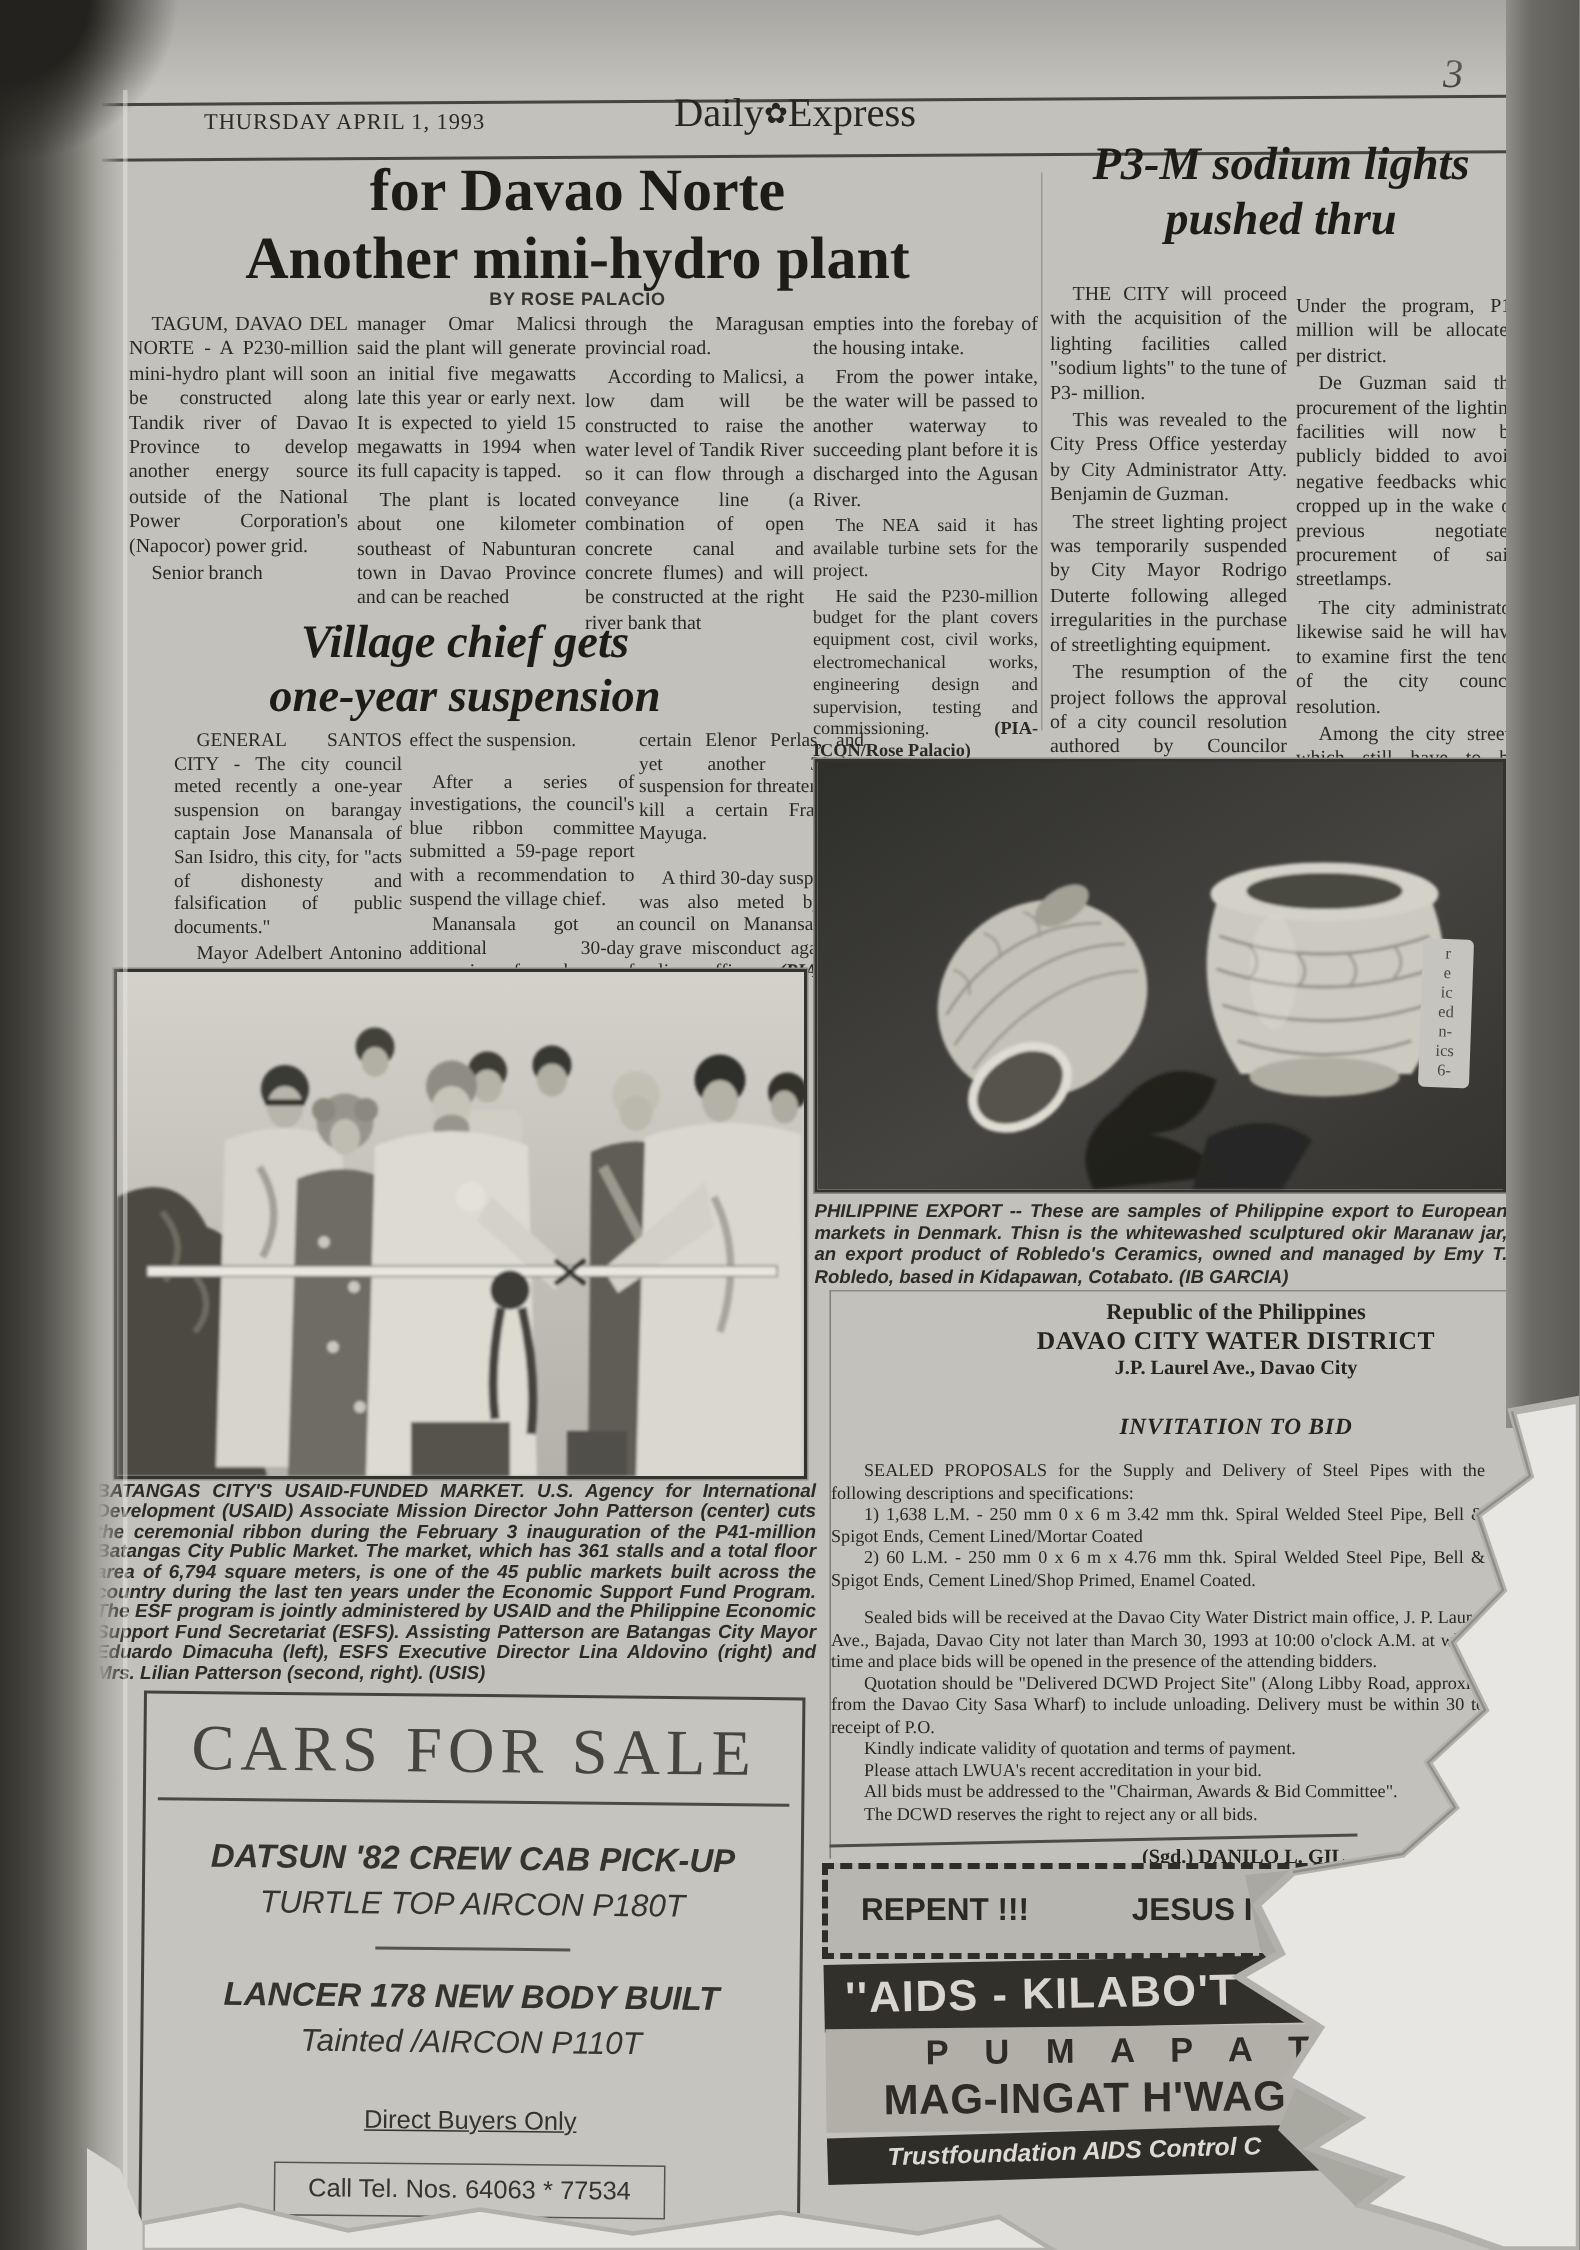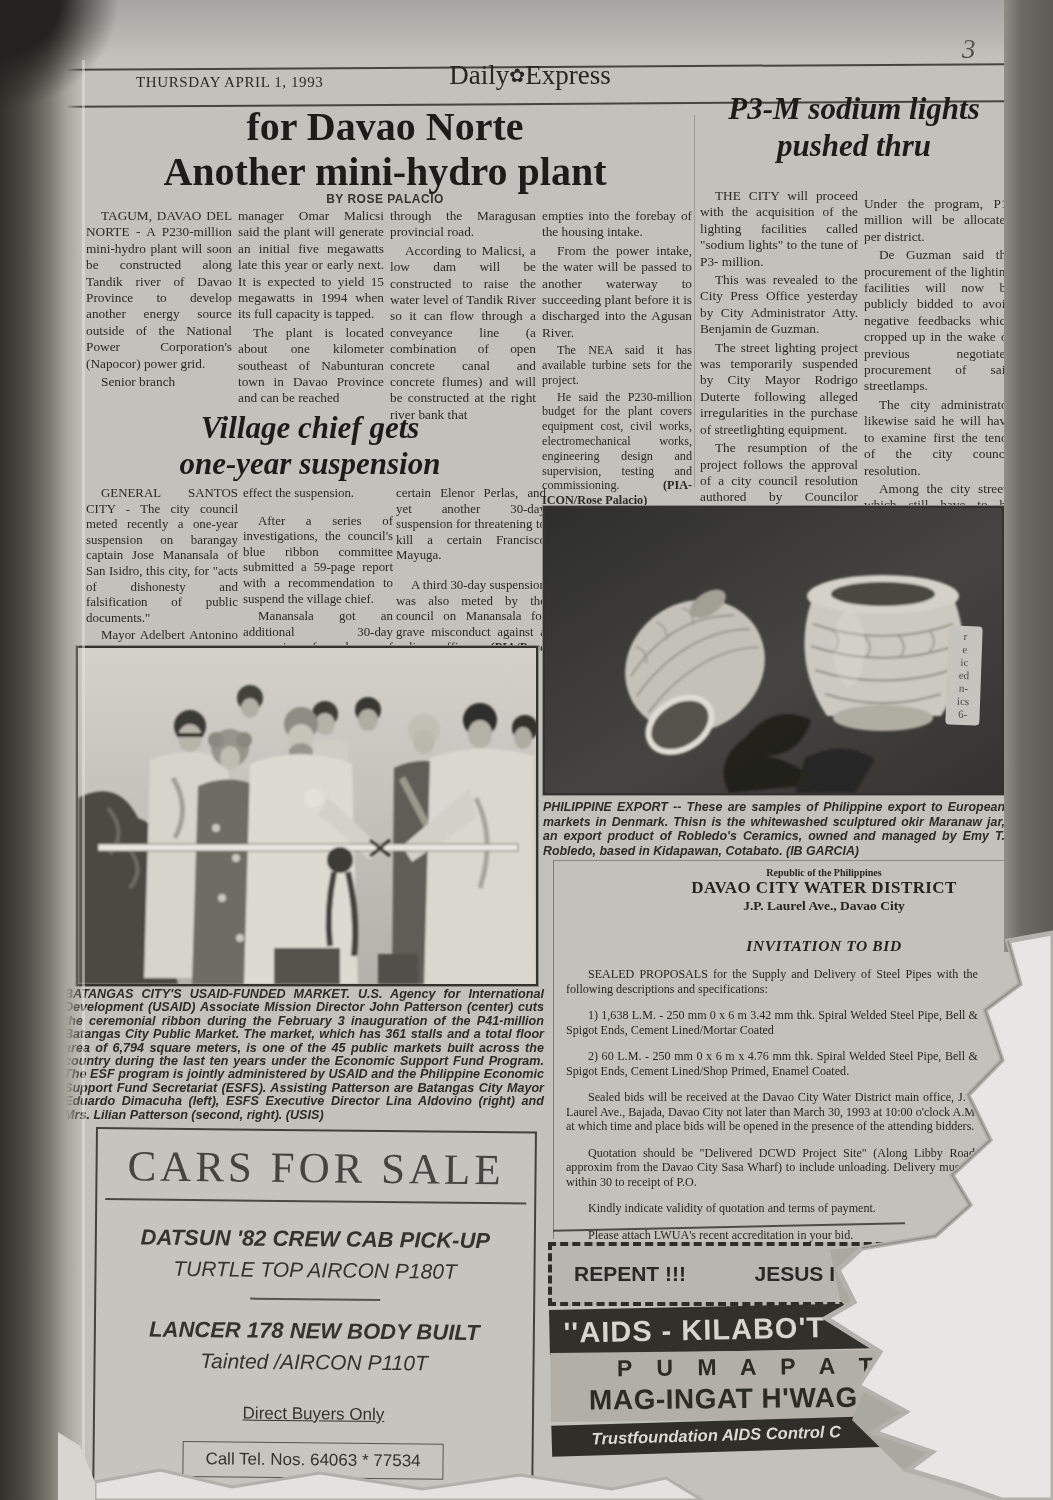--- a/index.html
+++ b/index.html
@@ -28,38 +28,38 @@
   #byline{left:90px;top:192px;width:590px;text-align:center;font-family:"Liberation Sans",sans-serif;
           font-size:12px;font-weight:bold;letter-spacing:.5px;color:#34332f;}
   #sodium-headline{left:698px;top:90px;width:312px;font-size:31px;line-height:37px;font-style:italic;text-align:center;}
   #village-headline{left:118px;top:410px;width:384px;font-size:31px;line-height:36px;font-style:italic;}
   
   .col{font-size:13.3px;line-height:16.4px;text-align:justify;color:#2a2925;}
   .col p{margin:0 0 2px 0;text-indent:15px;}
   .col p.ni{text-indent:0;}
   .col p.sm{font-size:12.2px;line-height:14.8px;}
   #vrule{left:694px;top:115px;width:1px;height:372px;background:#9b9993;}
-  .vcol{font-size:12.9px;line-height:15.6px;}
+  .vcol{font-size:12.9px;line-height:15.6px;padding-left:30px;}
   
   .photo-frame{border:2.5px solid #33322e;background:#b7b5ae;box-shadow:0 0 0 1px #8c8b84;}
   
   .caption{font-family:"Liberation Sans",sans-serif;font-weight:bold;font-style:italic;
            color:#2c2b27;text-align:justify;}
   #ceramics-caption{left:543px;top:800px;width:462px;font-size:12.4px;line-height:14.6px;}
   #usaid-caption{left:64px;top:988px;width:480px;font-size:12.6px;line-height:13.4px;}
   
   #bid{left:553px;top:860px;width:452px;height:372px;border-left:1px solid rgba(70,69,64,.55);
        border-top:1px solid rgba(70,69,64,.45);padding:6px 0 0 0;}
   #bid-head{margin-left:118px;width:304px;text-align:center;color:#25241f;}
-  #bid-head .l1{font-size:10px;font-weight:bold;}
+  #bid-head .l1{font-size:15px;font-weight:bold;}
   #bid-head .l2{font-size:17px;font-weight:bold;letter-spacing:.4px;}
   #bid-head .l3{font-size:13.5px;font-weight:bold;}
   #bid-title{margin-top:23px;font-size:15.5px;font-weight:bold;font-style:italic;letter-spacing:.6px;text-align:center;}
   #bid-body{margin-top:12px;width:436px;font-size:12.1px;line-height:14.5px;text-align:justify;color:#28271f;}
-  #bid-body p{margin:12px;text-indent:22px;}
+  #bid-body p{margin:0;text-indent:22px;}
   #bid-body p.gap{margin-top:11px;}
   #bid-sgd{margin-top:14px;margin-left:150px;width:250px;text-align:center;font-weight:bold;font-size:13.5px;color:#25241f;}
   #bid-rule{left:553px;top:1226px;width:352px;height:2px;background:#4c4b45;transform:rotate(-1.2deg);}
   
   #cars{left:96px;top:1127px;width:437px;height:372px;border:2.5px solid #434references:none;border:2.5px solid #43423d;
         transform:rotate(.6deg);transform-origin:top left;background:rgba(255,255,255,.05);
         font-family:"Liberation Sans",sans-serif;text-align:center;color:#34332e;}
   #cars-title{margin:6px 8px 0 8px;padding:6px 0 8px 0;border-bottom:2px solid #4a4944;
         font-family:"Liberation Serif",serif;font-size:43px;letter-spacing:4px;color:#454440;}
   .cars-l1{margin-top:24px;font-size:22px;font-weight:bold;font-style:italic;}

